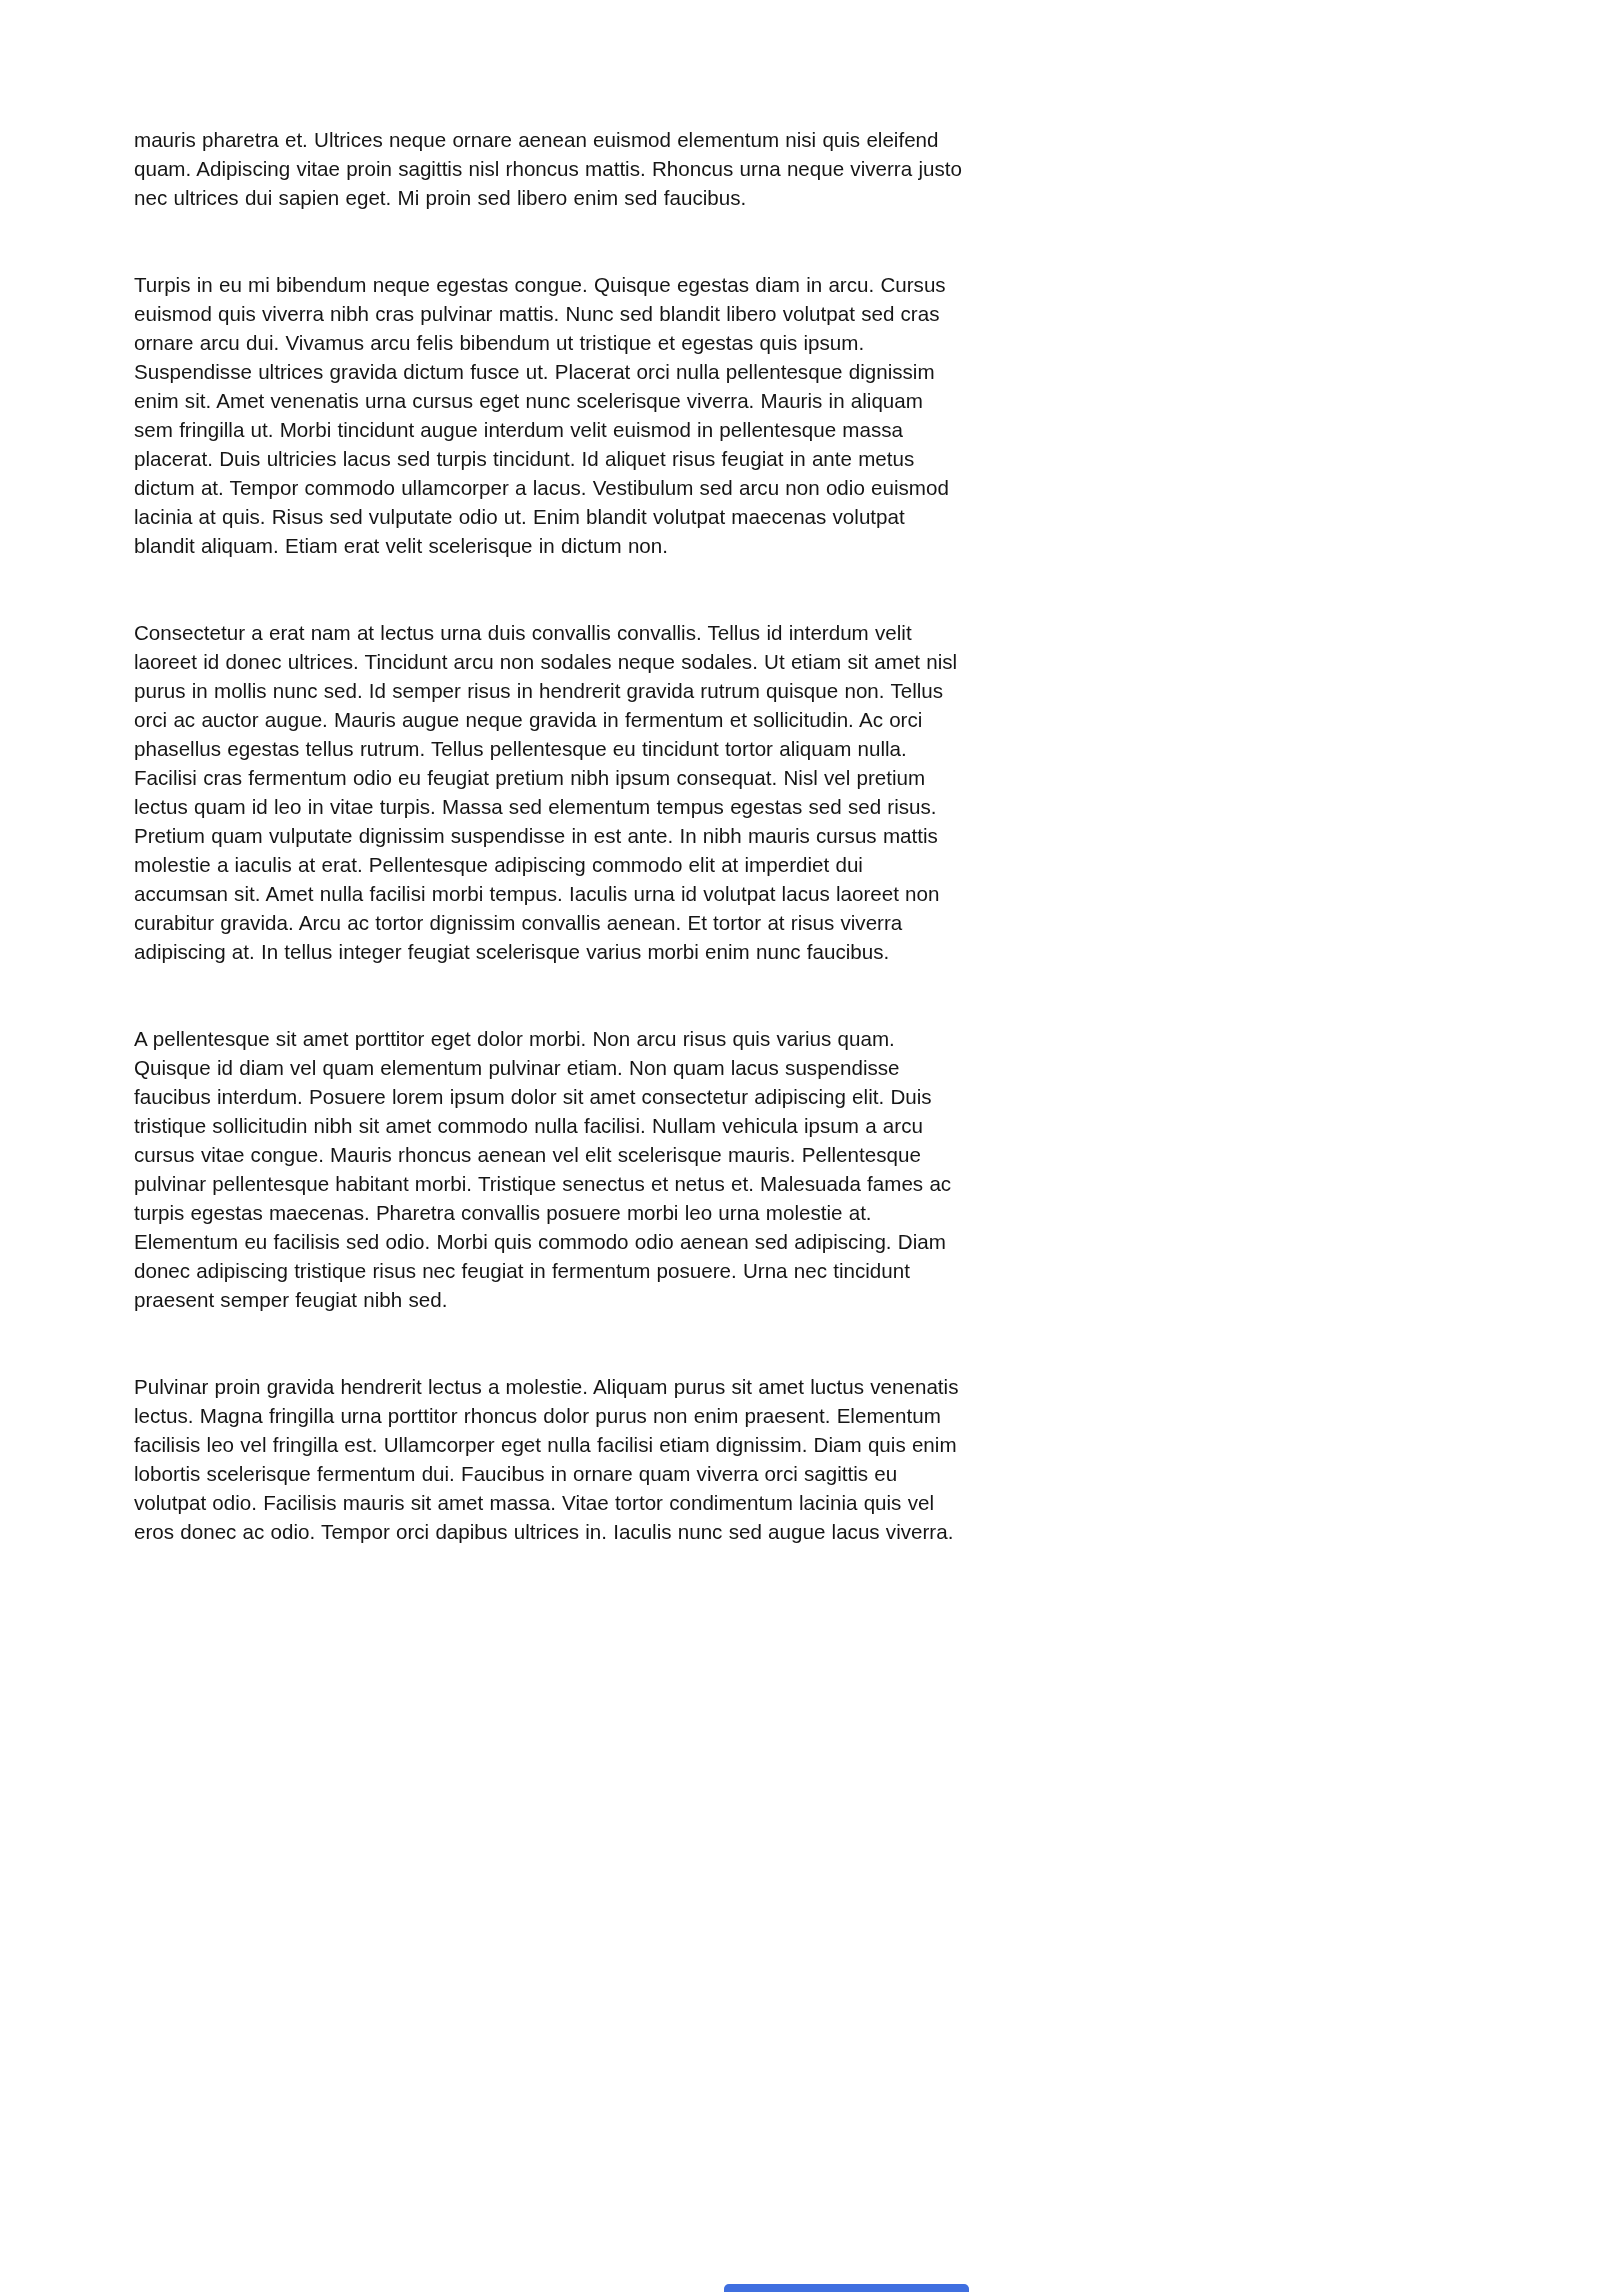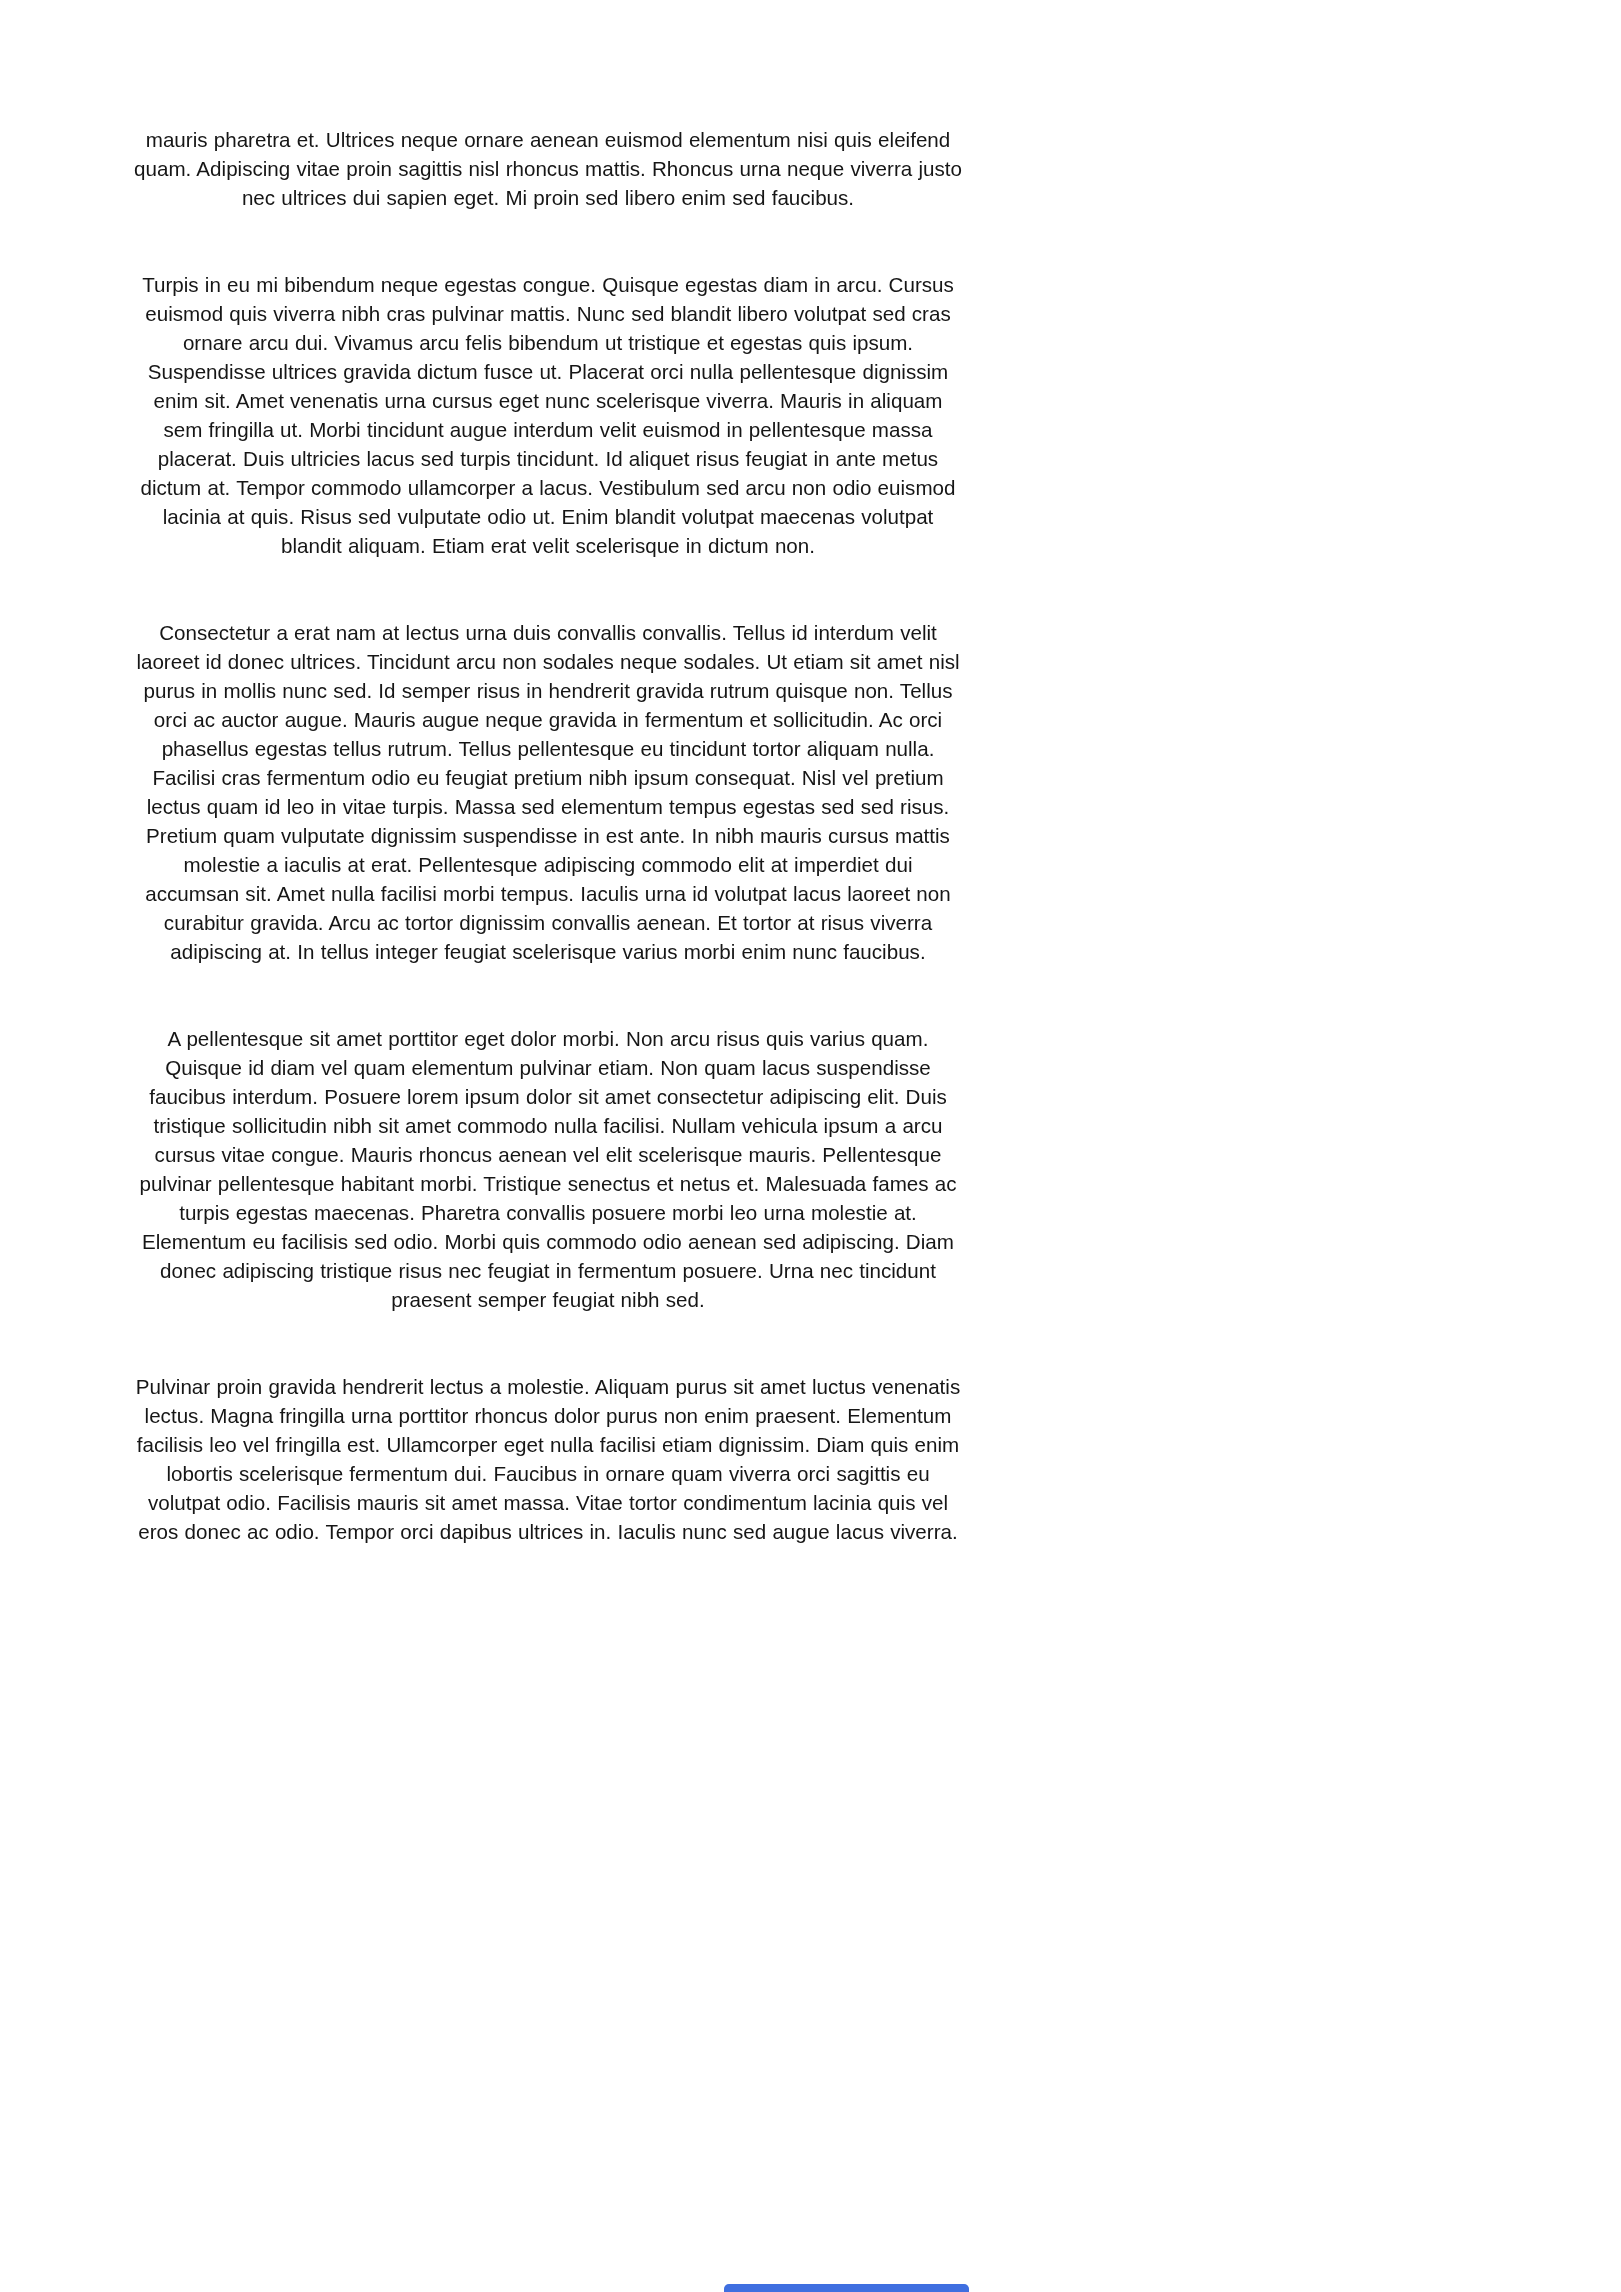--- a/index.html
+++ b/index.html
@@ -25,21 +25,20 @@
     top: 125px;
     width: 828px;
     color: #161616;
     font-size: 20.6px;
     line-height: 29px;
     text-align: left;
   }
   .para {
     margin: 0 0 58px 0;
     word-spacing: 0.5px;
-    text-align: center;
   }
   .bottom-bar {
     position: absolute;
     left: 724px;
     bottom: 0;
     width: 245px;
     height: 8.8px;
     border-radius: 4.9px 4.9px 0 0;
   }
 </style>

